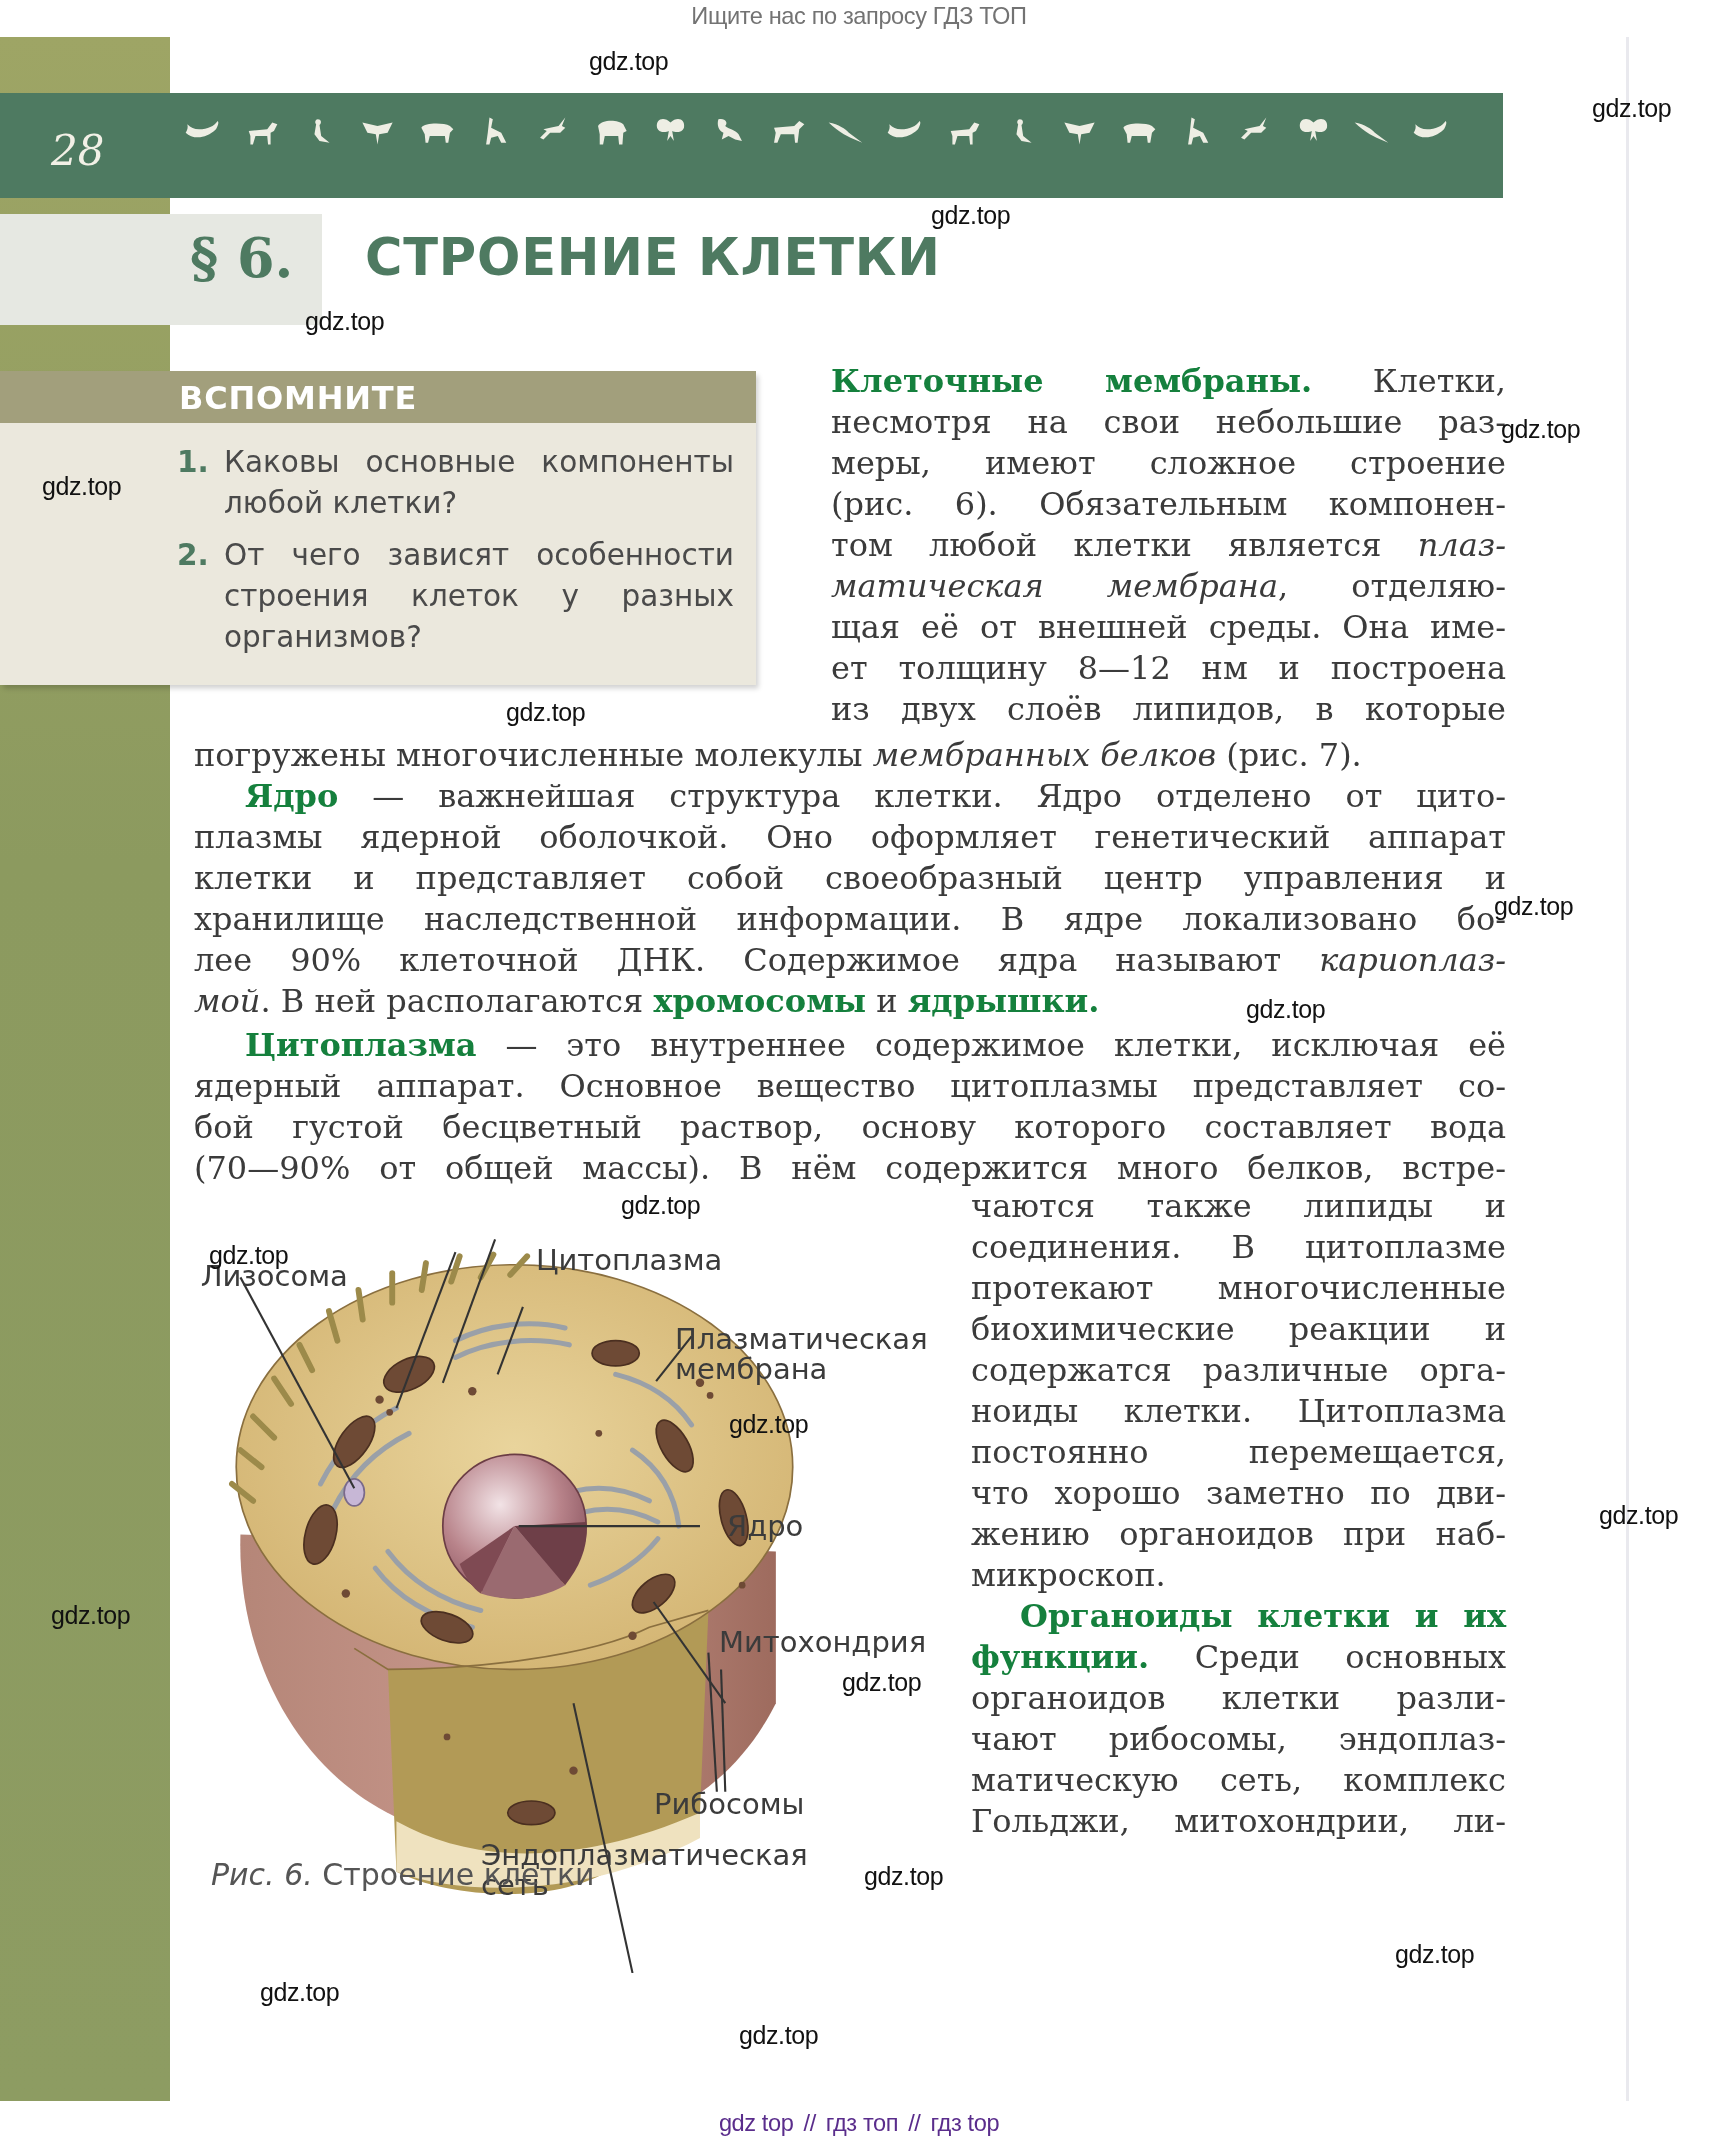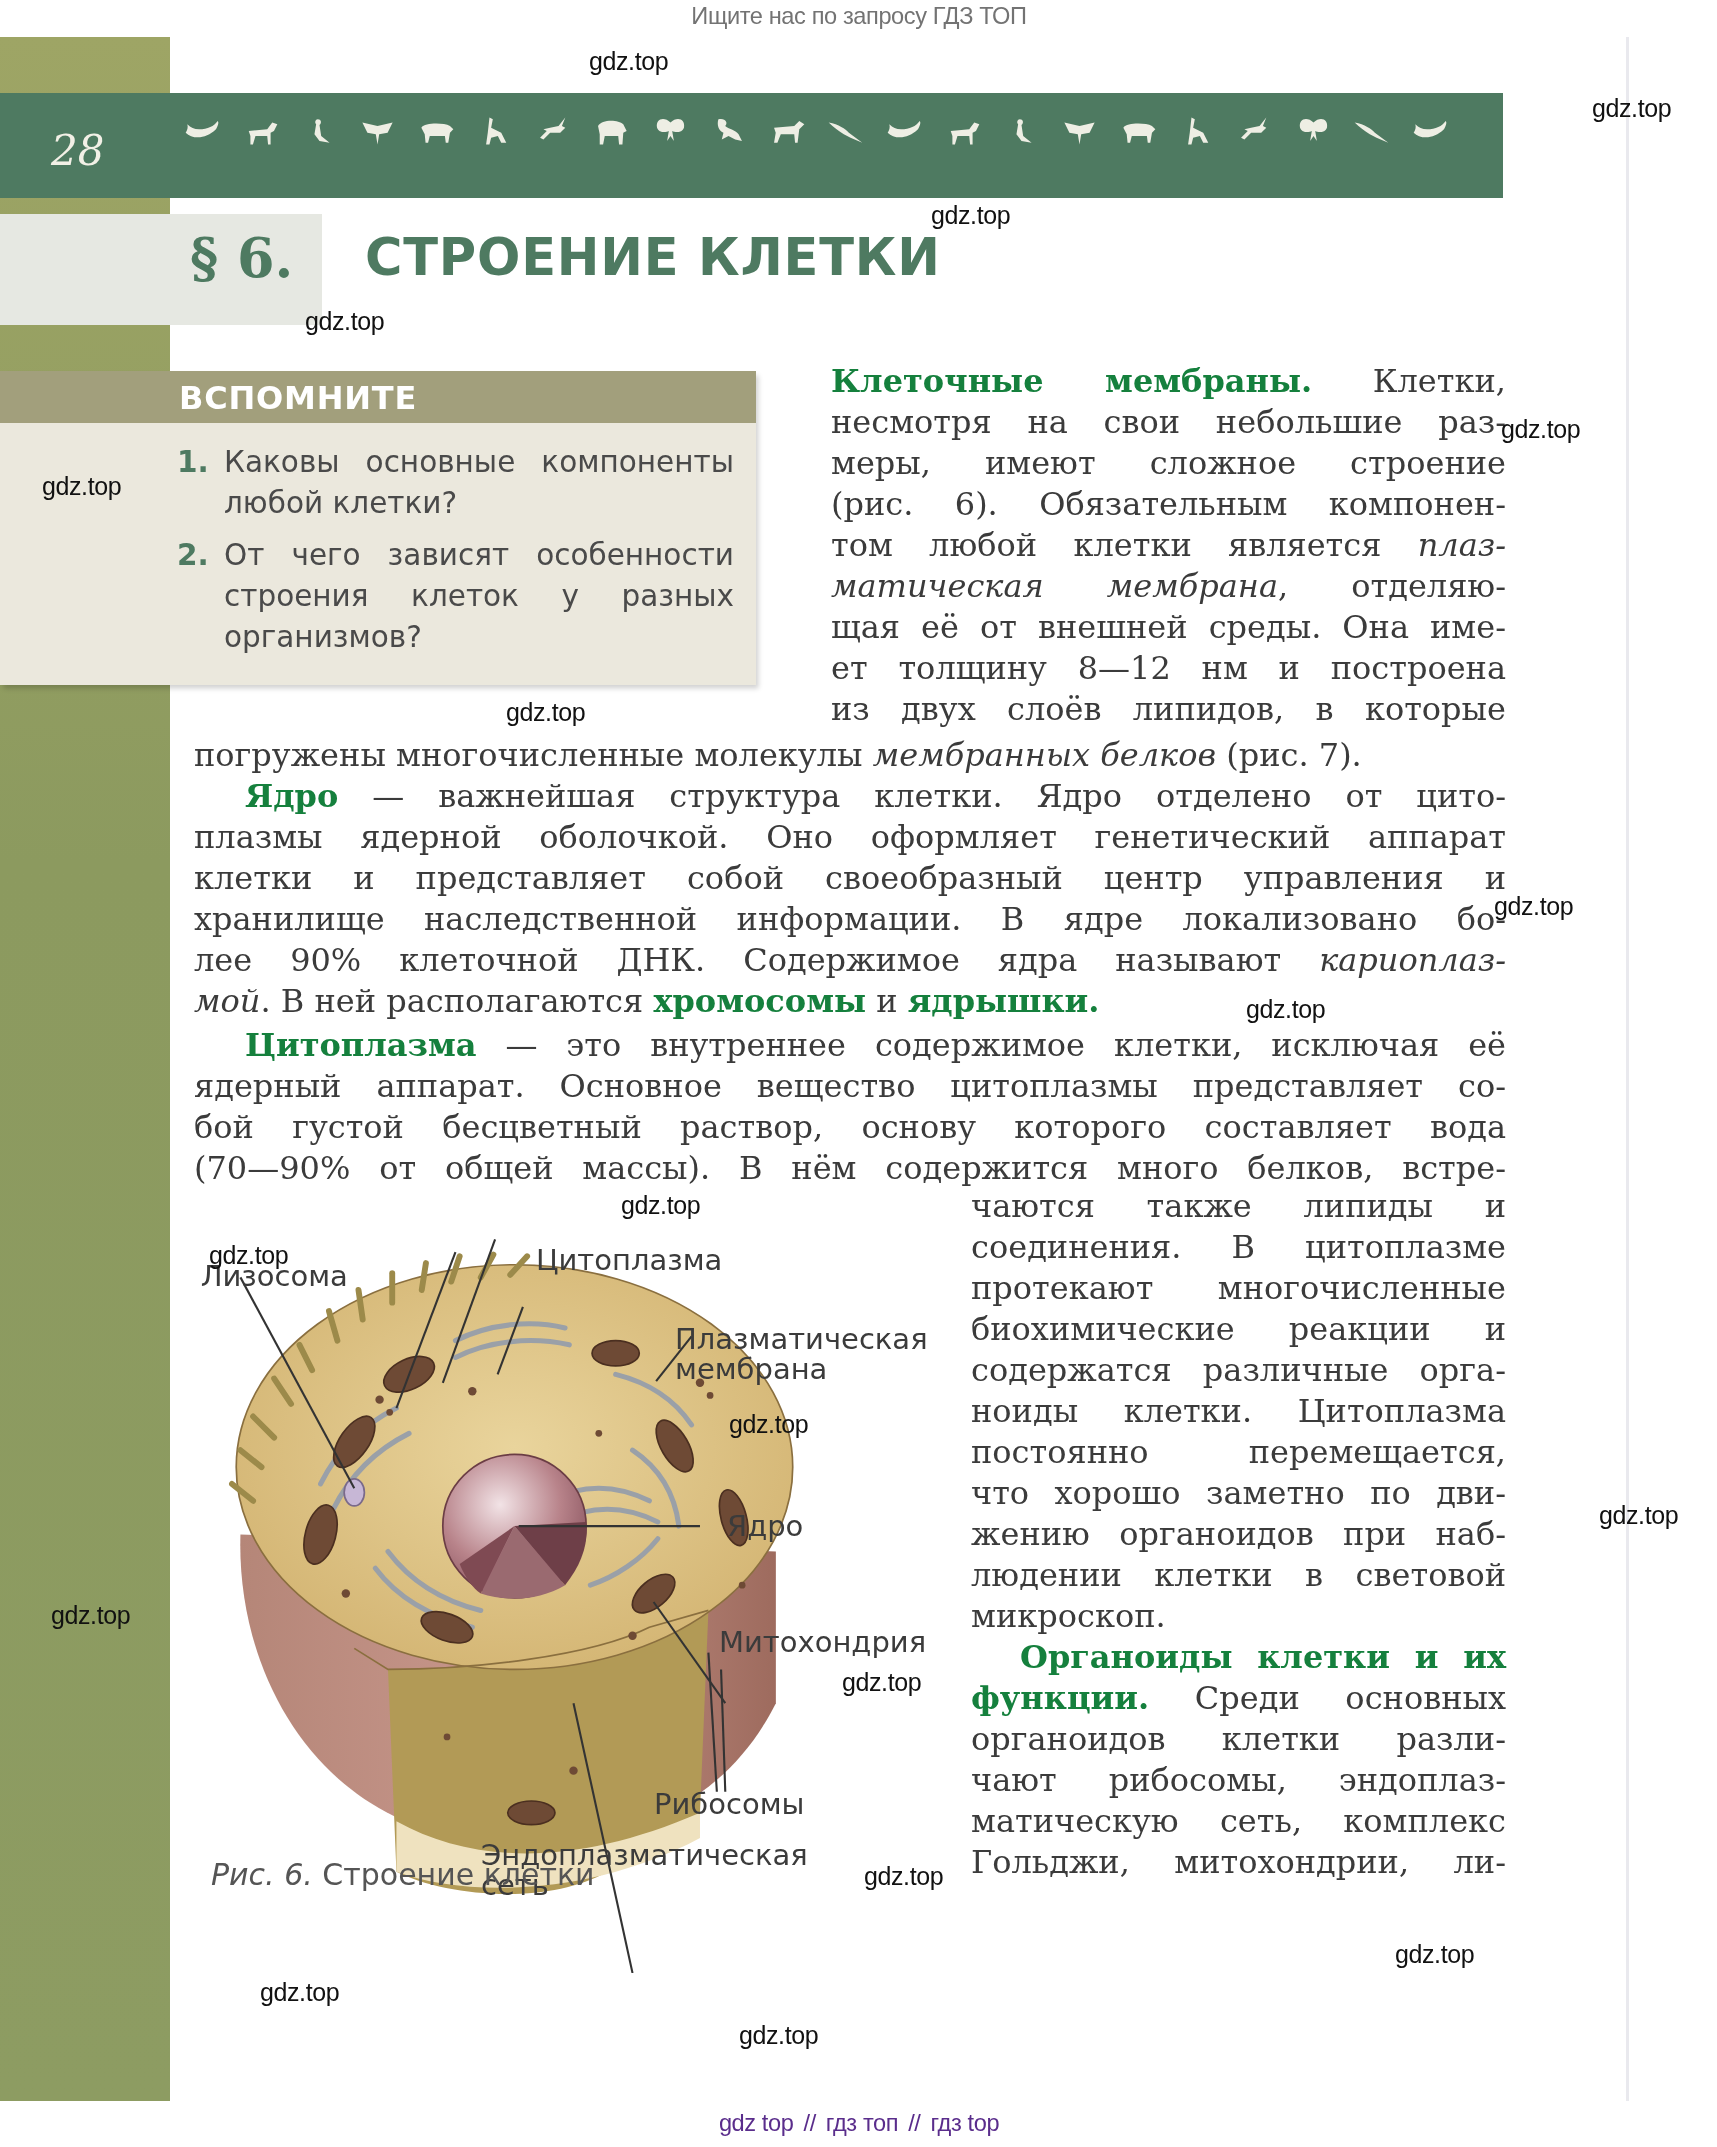--- a/index.html
+++ b/index.html
@@ -204,21 +204,20 @@
 <div class="abs col-right2">
   <span class="line">чаются также липиды и</span>
   <span class="line">соединения. В цитоплазме</span>
   <span class="line">протекают многочисленные</span>
   <span class="line">биохимические реакции и</span>
   <span class="line">содержатся различные орга-</span>
   <span class="line">ноиды клетки. Цитоплазма</span>
   <span class="line">постоянно перемещается,</span>
   <span class="line">что хорошо заметно по дви-</span>
   <span class="line">жению органоидов при наб-</span>
-  <span class="line">людении клетки в световой</span>
   <span class="line last">микроскоп.</span>
   <span class="line indent" style="padding-left:49px"><b>Органоиды клетки и их</b></span>
   <span class="line"><b>функции.</b><span> Среди основных</span></span>
   <span class="line">органоидов клетки разли-</span>
   <span class="line">чают рибосомы, эндоплаз-</span>
   <span class="line">матическую сеть, комплекс</span>
   <span class="line">Гольджи, митохондрии, ли-</span>
 </div>
 
 <div class="abs figure">

